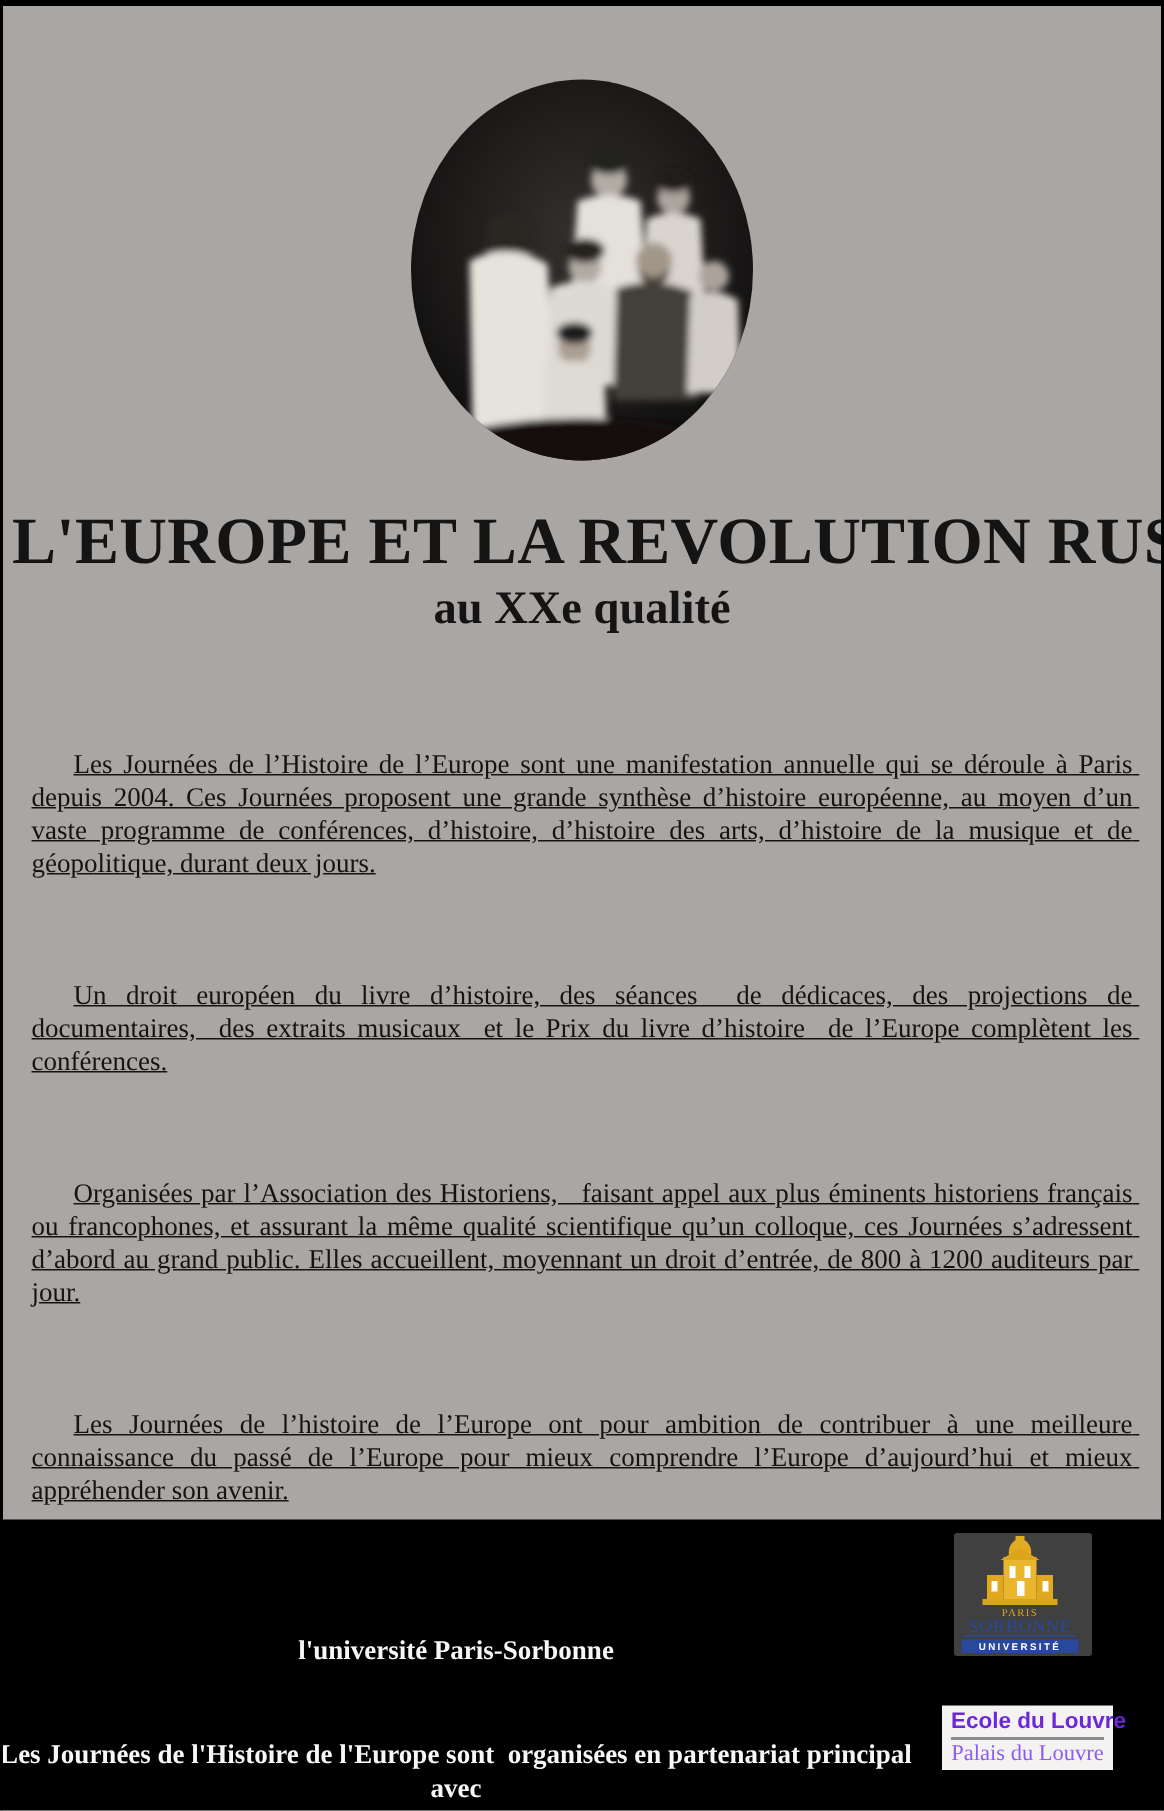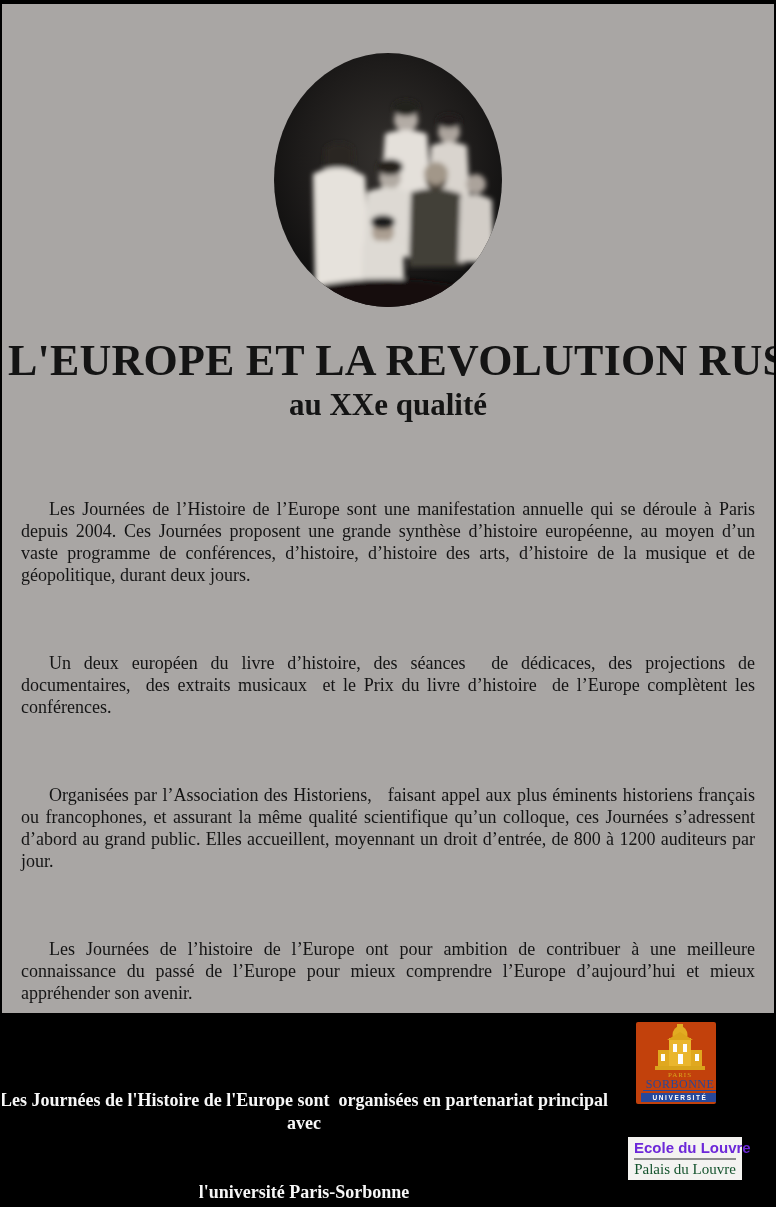--- a/index.html
+++ b/index.html
@@ -46,21 +46,21 @@
 
   
   .body-text {
     margin: 30px 0 0;
     padding: 0 19px;
     font-size: 18px;
     line-height: 22px;
     text-align: justify;
     white-space: pre-wrap;
   }
-  .body-text p { margin: 0 0 22px; }
+  .body-text p { margin: 0 0 22px; text-decoration: underline; }
   .body-text p.indent { text-indent: 28px; }
   .body-text p.tight { margin-bottom: 0; }
 
   
   .footer {
     position: absolute;
     left: 0; right: 0; bottom: 0;
     height: 194px;
     background: #000;
     margin: 0 -2px;
@@ -74,24 +74,24 @@
     line-height: 23px;
     white-space: pre-wrap;
   }
   .footer-row.row1 { padding-top: 30px; }
   .footer-row span { display: block; }
 
   
   .sorbonne-logo {
     position: absolute;
     top: 9px;
-    right: 60px;
-    width: 80px;
+    right: 48px;
+    width: 92px;
     height: 82px;
-    background: #c2410c;
+    background: #404040;
     border-radius: 2px;
     overflow: hidden;
   }
   .sorbonne-logo svg { display: block; }
 
   
   .louvre-logo {
     position: absolute;
     top: 124px;
     right: 34px;
@@ -109,21 +109,21 @@
     line-height: 18px;
     color: #6d28d9;
     border-bottom: 2px solid #8d8d8d;
     padding-bottom: 1px;
     white-space: nowrap;
   }
   .louvre-line2 {
     font-family: "Liberation Serif", serif;
     font-size: 15px;
     line-height: 19px;
-    color: #14532d;
+    color: #8b5cf6;
     white-space: nowrap;
   }
 </style>
 </head>
 <body>
 
 <div class="poster">
 
   <div class="photo-wrap">
     <svg width="230" height="256" viewBox="0 0 230 256" aria-hidden="true">
@@ -175,33 +175,33 @@
     </svg>
   </div>
 
   <h1 class="title">L'EUROPE ET LA REVOLUTION RUSSE</h1>
   <h2 class="subtitle">
     <span>au XXe qualité</span>
   </h2>
 
   <div class="body-text">
     <p class="indent">Les Journées de l’Histoire de l’Europe sont une manifestation annuelle qui se déroule à Paris depuis 2004. Ces Journées proposent une grande synthèse d’histoire européenne, au moyen d’un vaste programme de conférences, d’histoire, d’histoire des arts, d’histoire de la musique et de géopolitique, durant deux jours.</p>
-    <p class="indent">Un deux européen du livre d’histoire, des séances  de dédicaces, des projections de documentaires,  des extraits musicaux  et le Prix du livre d’histoire  de l’Europe complètent les conférences.</p>
+    <p class="indent">Un droit européen du livre d’histoire, des séances  de dédicaces, des projections de documentaires,  des extraits musicaux  et le Prix du livre d’histoire  de l’Europe complètent les conférences.</p>
     <p class="indent">Organisées par l’Association des Historiens,   faisant appel aux plus éminents historiens français ou francophones, et assurant la même qualité scientifique qu’un colloque, ces Journées s’adressent d’abord au grand public. Elles accueillent, moyennant un droit d’entrée, de 800 à 1200 auditeurs par jour.</p>
     <p class="indent tight">Les Journées de l’histoire de l’Europe ont pour ambition de contribuer à une meilleure connaissance du passé de l’Europe pour mieux comprendre l’Europe d’aujourd’hui et mieux appréhender son avenir.</p>
     <p>Elles cherchent à expliquer les grandes évolutions de la civilisation européenne et les spécificités de chacun des peuples qui font aujourd’hui partie de l’Union européenne.  Elles mettent en lumière ce que ces peuples ont en partage, qui fonde et légitime la construction européenne.</p>
     
     
   </div>
 
   <div class="footer">
 
     <div class="footer-row row1">
+      <span>l'université Paris-Sorbonne</span>
       <span>Les Journées de l'Histoire de l'Europe sont  organisées en partenariat principal avec</span>
-      <span>l'université Paris-Sorbonne</span>
     </div>
 
     <div class="sorbonne-logo">
       <svg width="88" height="82" viewBox="0 0 88 82" aria-hidden="true">
 
         <g>
           <ellipse cx="44" cy="13" rx="7.5" ry="9" fill="#e2ab22"></ellipse>
           <rect x="41" y="2" width="6" height="5" fill="#e2ab22"></rect>
           <rect x="33" y="16" width="22" height="30" fill="#eab62d"></rect>
           <path d="M31 18 L44 10 L57 18 Z" fill="#dca41b"></path>

